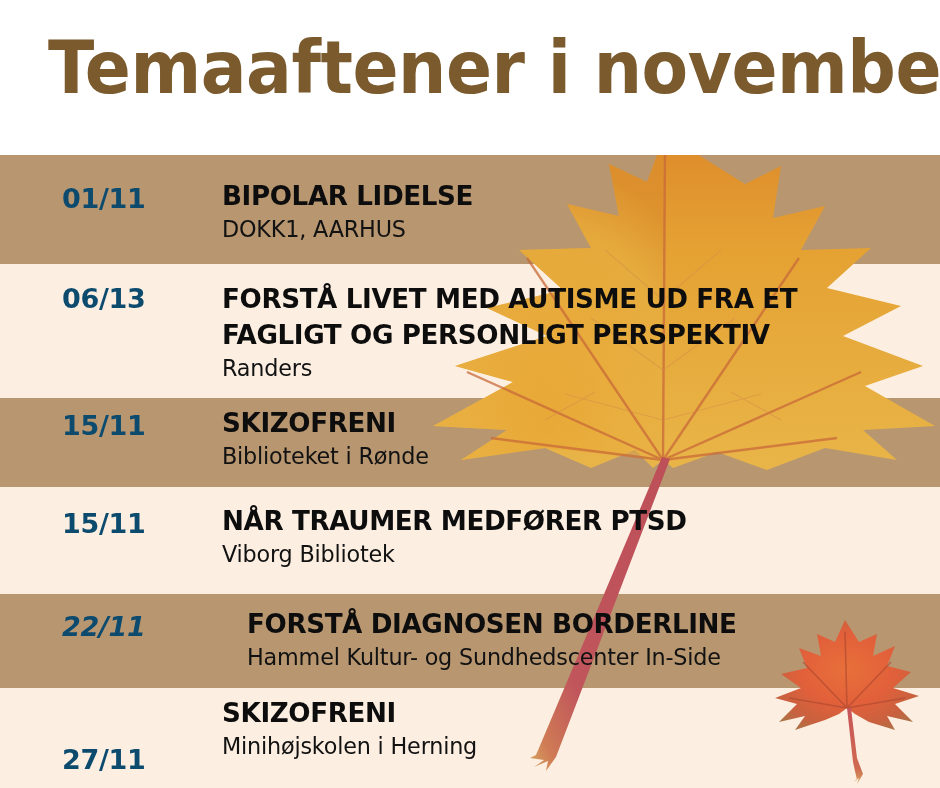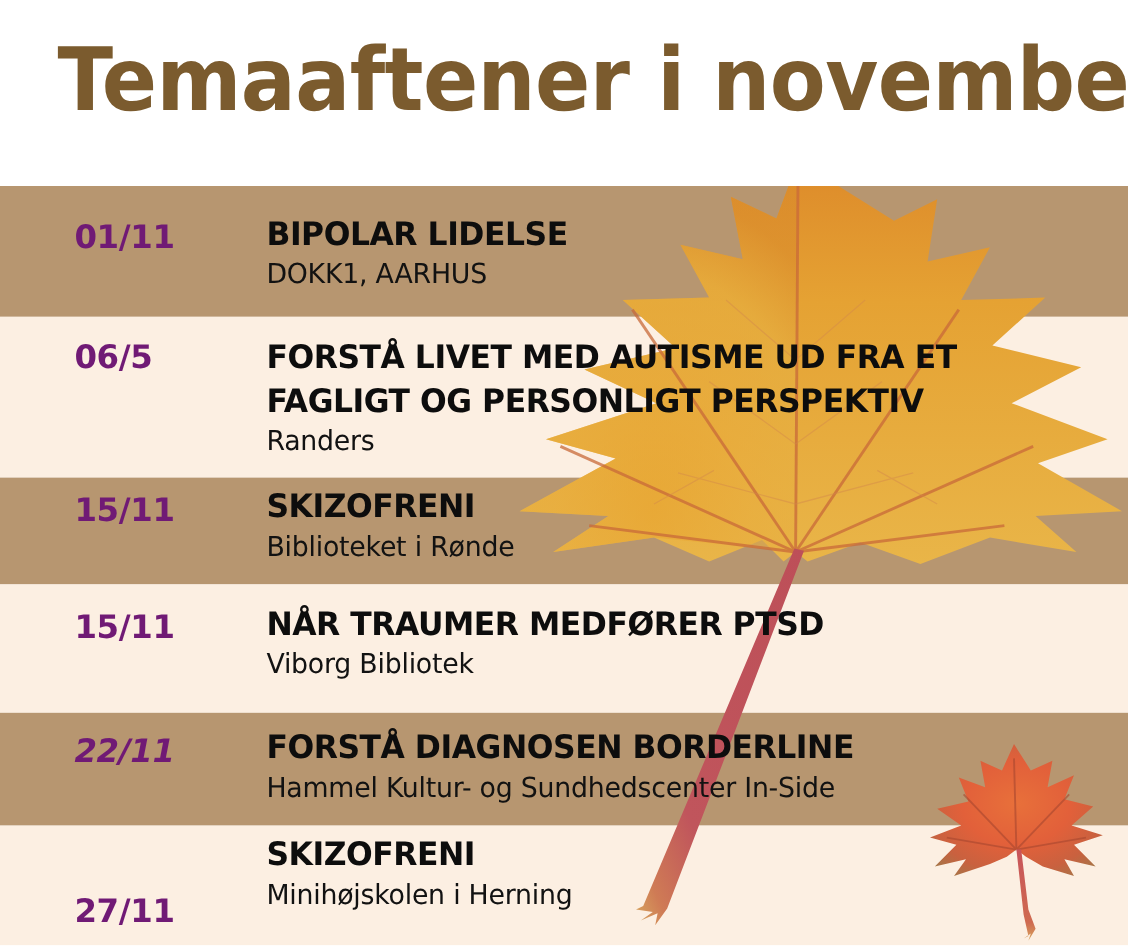--- a/index.html
+++ b/index.html
@@ -111,21 +111,21 @@
     display: block;
   }
   .row-date {
     position: absolute;
     left: 62px;
     width: 140px;
     text-align: left;
     font-family: "DejaVu Sans", "Liberation Sans", sans-serif;
     font-size: 27px;
     font-weight: 700;
-    color: #701a75;
+    color: #0c4a6e;
     letter-spacing: -0.3px;
     white-space: nowrap;
   }
   .row-body {
     position: absolute;
     left: 222px;
     right: 10px;
   }
   .row-title {
     font-family: "DejaVu Sans", "Liberation Sans", sans-serif;
@@ -260,21 +260,21 @@
 
   <div class="rows">
       <div class="row" style="top: 0px;">
         <div class="row-date" style="top: 183px;">01/11</div>
         <div class="row-body" style="top: 178px; position: absolute;">
           <div class="row-title">BIPOLAR LIDELSE</div>
           <div class="row-venue">DOKK1, AARHUS</div>
         </div>
       </div>
       <div class="row" style="top: 0px;">
-        <div class="row-date" style="top: 283px;">06/5</div>
+        <div class="row-date" style="top: 283px;">06/13</div>
         <div class="row-body" style="top: 281px; position: absolute;">
           <div class="row-title two-line">FORSTÅ LIVET MED AUTISME UD FRA ET FAGLIGT OG PERSONLIGT PERSPEKTIV</div>
           <div class="row-venue">Randers</div>
         </div>
       </div>
       <div class="row" style="top: 0px;">
         <div class="row-date" style="top: 410px;">15/11</div>
         <div class="row-body" style="top: 405px; position: absolute;">
           <div class="row-title">SKIZOFRENI</div>
           <div class="row-venue">Biblioteket i Rønde</div>
@@ -282,21 +282,21 @@
       </div>
       <div class="row" style="top: 0px;">
         <div class="row-date" style="top: 508px;">15/11</div>
         <div class="row-body" style="top: 503px; position: absolute;">
           <div class="row-title">NÅR TRAUMER MEDFØRER PTSD</div>
           <div class="row-venue">Viborg Bibliotek</div>
         </div>
       </div>
       <div class="row" style="top: 0px;">
         <div class="row-date" style="top: 611px; font-style: italic;">22/11</div>
-        <div class="row-body" style="top: 606px; position: absolute;">
+        <div class="row-body" style="top: 606px; position: absolute; margin-left: 25px;">
           <div class="row-title">FORSTÅ DIAGNOSEN BORDERLINE</div>
           <div class="row-venue">Hammel Kultur- og Sundhedscenter In-Side</div>
         </div>
       </div>
       <div class="row" style="top: 0px;">
         <div class="row-date" style="top: 700px; margin-top: 44px;">27/11</div>
         <div class="row-body" style="top: 695px; position: absolute;">
           <div class="row-title">SKIZOFRENI</div>
           <div class="row-venue">Minihøjskolen i Herning</div>
         </div>

